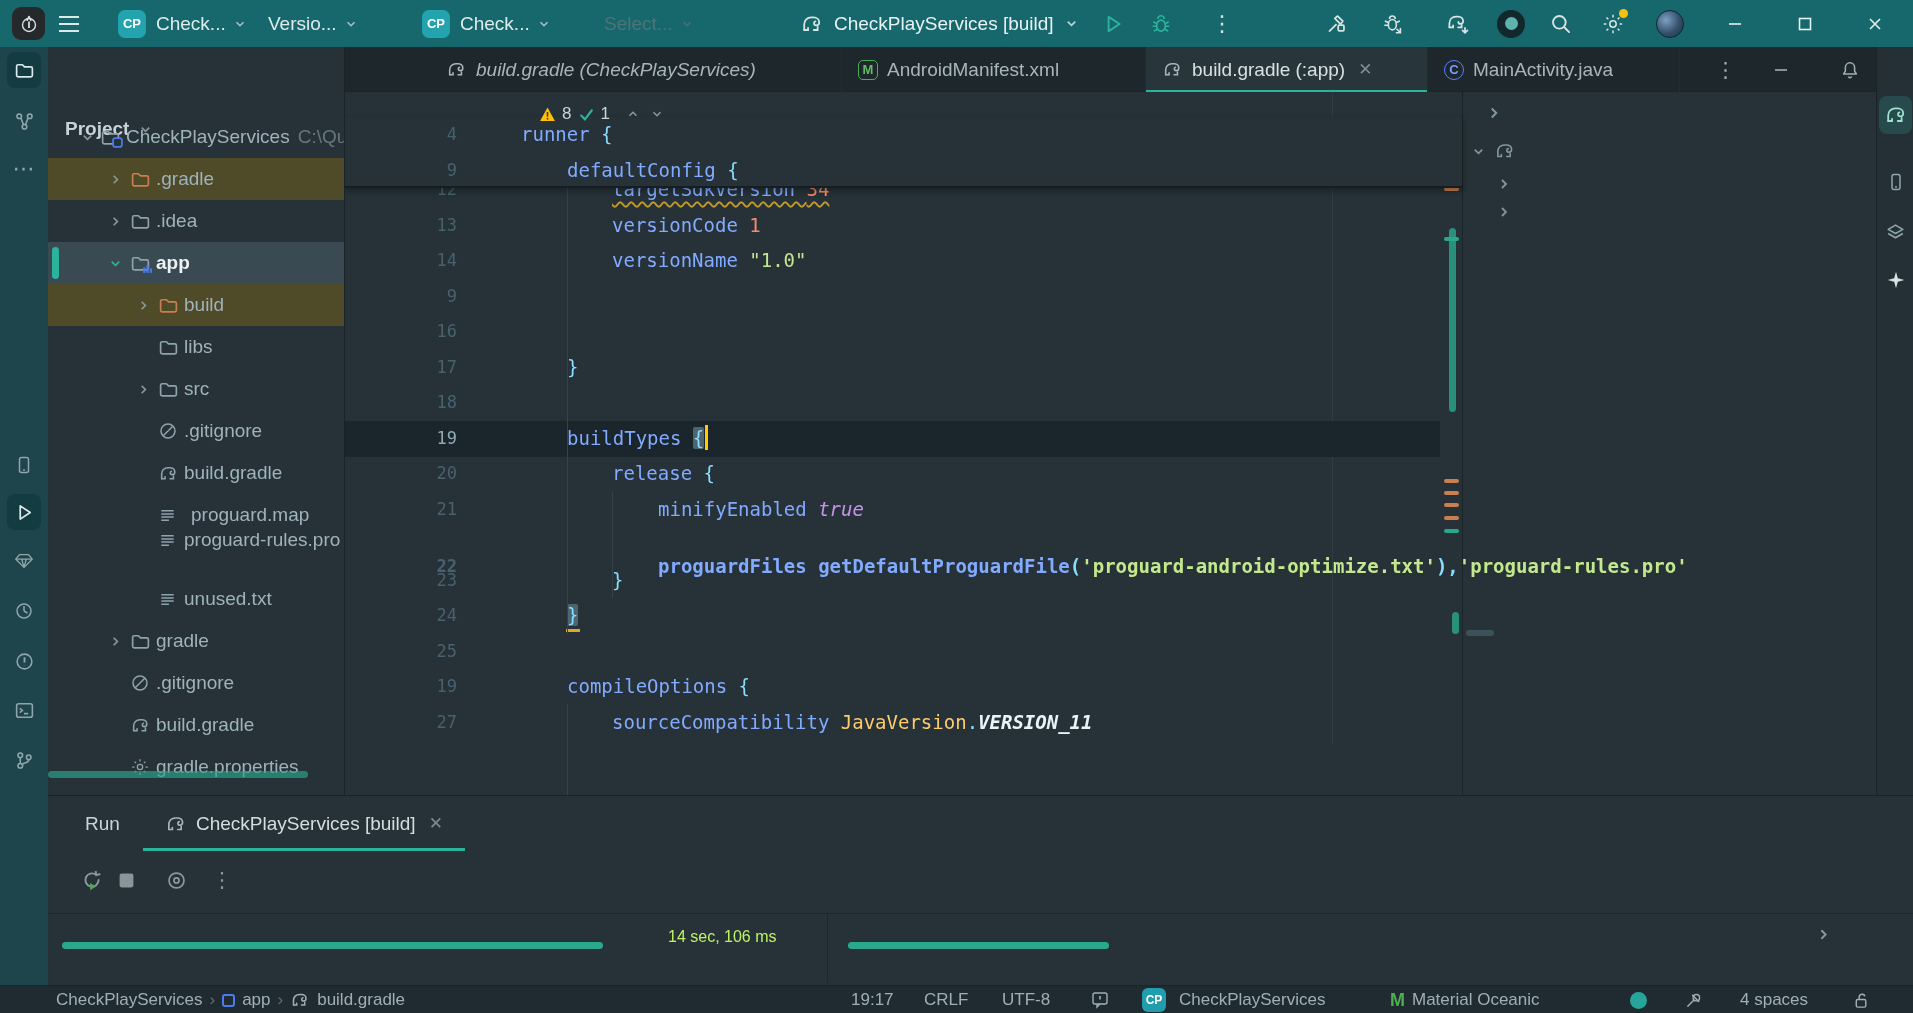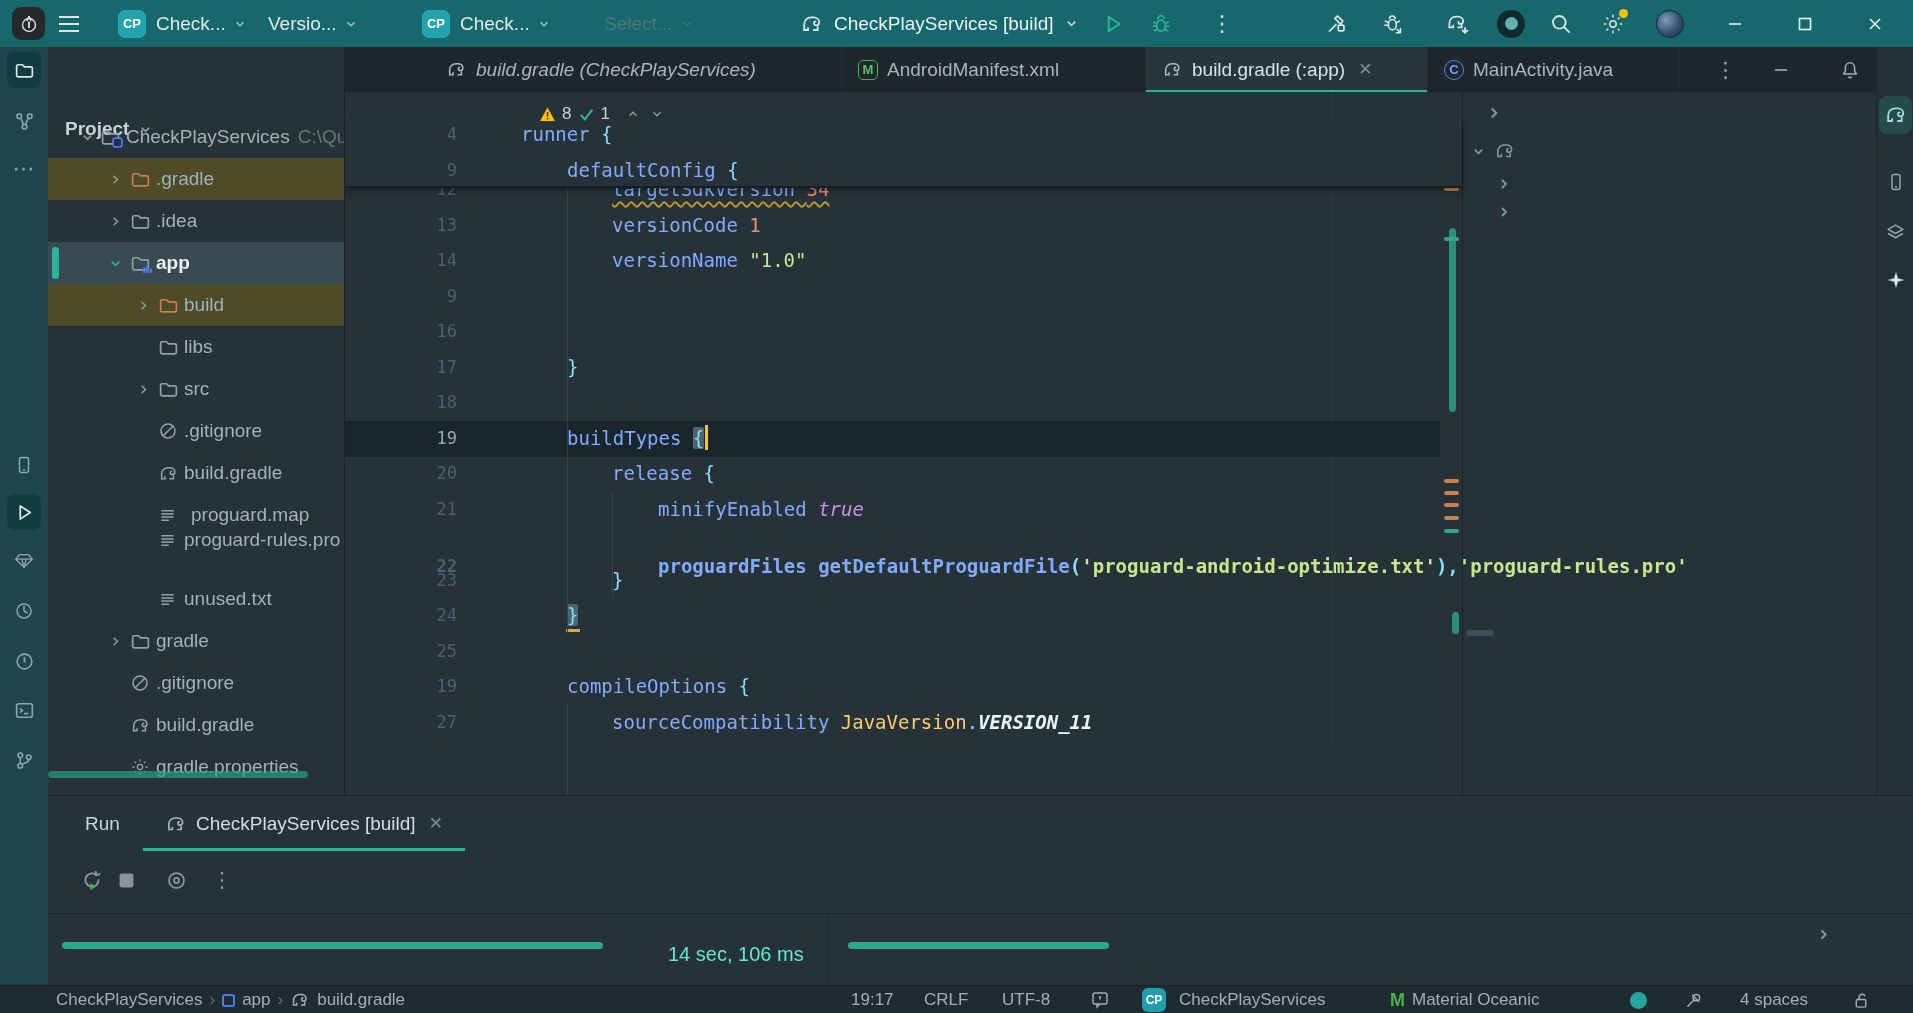--- a/index.html
+++ b/index.html
@@ -83,21 +83,21 @@
   
   #runpanel { position:absolute; left:48px; top:795px; width:1865px; height:190px; background:#263238; border-top:1px solid #1A2327; }
   #run-label { position:absolute; left:37px; top:0; height:55px; display:flex; align-items:center; color:#C9D4D9; font-size:19px; }
   #run-tab { position:absolute; left:95px; top:0; height:55px; display:flex; align-items:center; gap:9px; padding:0 22px; color:#D4DDE1; font-size:19px; }
   #run-tab::after { content:""; position:absolute; left:0; right:0; bottom:0; height:3px; background:#2BB49C; }
   .run-tool { position:absolute; top:68px; width:32px; height:32px; display:flex; align-items:center; justify-content:center; color:#87999F; }
   #run-out-border { position:absolute; left:0; top:117px; width:1865px; height:1px; background:rgba(26,35,39,.7); }
   #run-vdiv { position:absolute; left:779px; top:117px; width:1px; height:70px; background:rgba(26,35,39,.7); }
   #run-status { position:absolute; left:0; top:124px; height:34px; display:flex; align-items:center; }
   #run-status-text { font-size:19px; font-weight:600; color:#E3EAED; white-space:nowrap; }
-  #run-duration { position:absolute; left:620px; top:124px; height:34px; display:flex; align-items:center; font-size:20px; color:#5eead4; white-space:nowrap;margin-top:17px; }
+  #run-duration { position:absolute; left:620px; top:124px; height:34px; display:flex; align-items:center; font-size:16px; color:#bef264; white-space:nowrap; }
   .hscroll { position:absolute; top:146px; height:7px; border-radius:4px; background:#2AA88D; }
   #run-chev { position:absolute; left:1767px; top:130px; color:#87999F; }
 
   
   #statusbar { position:absolute; left:0; top:985px; width:1913px; height:28px; background:#202B31; border-top:1px solid #1A2327; font-size:17px; color:#9FB0B5; }
   .sb-item { position:absolute; top:0; height:28px; display:flex; align-items:center; gap:7px; white-space:nowrap; }
   .sb-sep { color:#5E7075; }
   .appsq { display:inline-block; width:13px; height:13px; border:2px solid #4A7BEF; border-radius:3px; }
   .cpbadge-s { display:inline-flex; width:24px; height:24px; border-radius:6px; background:#219EAE; color:#fff; font-size:12px; font-weight:bold; align-items:center; justify-content:center; }
   .gdot { width:17px; height:17px; border-radius:50%; background:#26A69A; }

